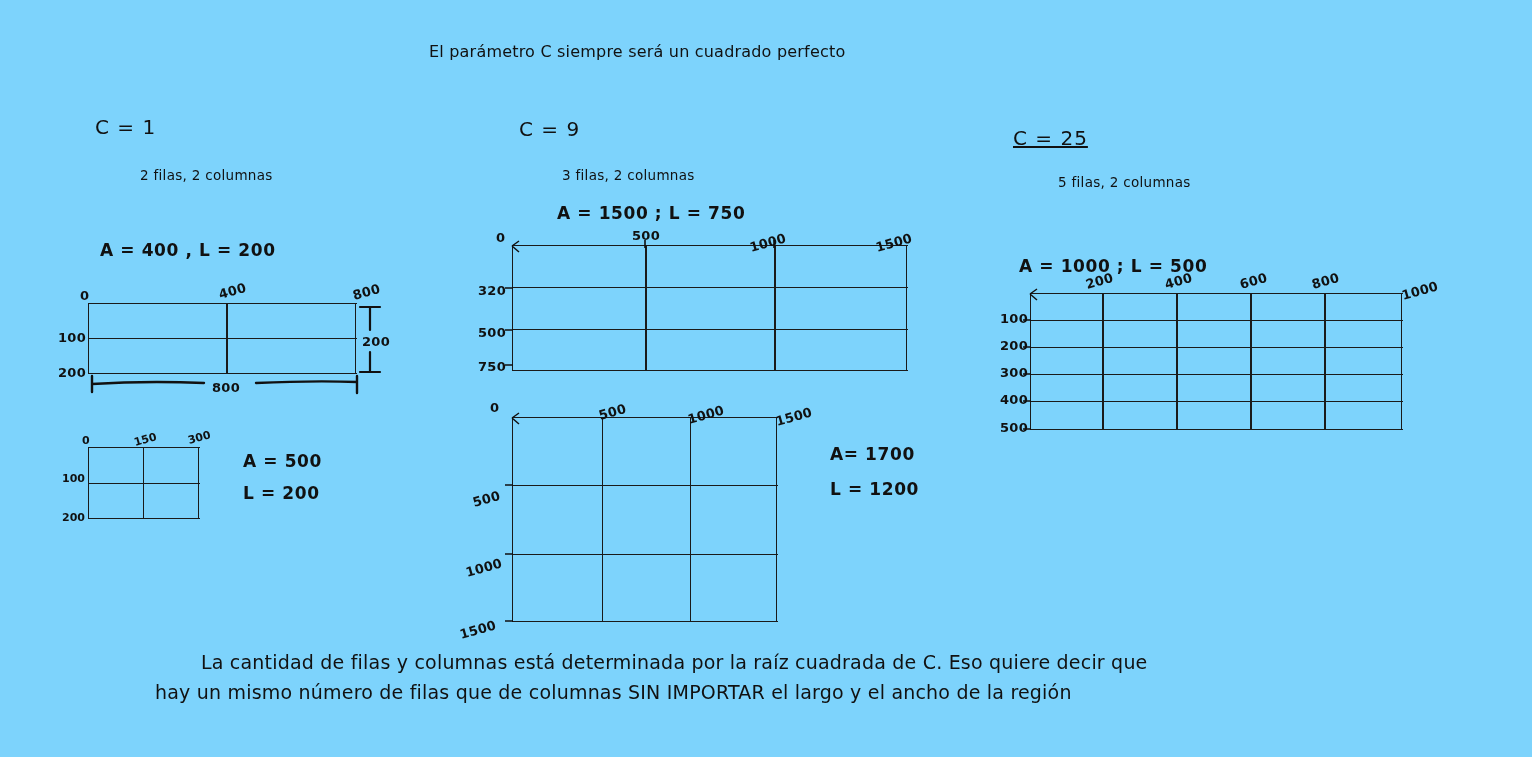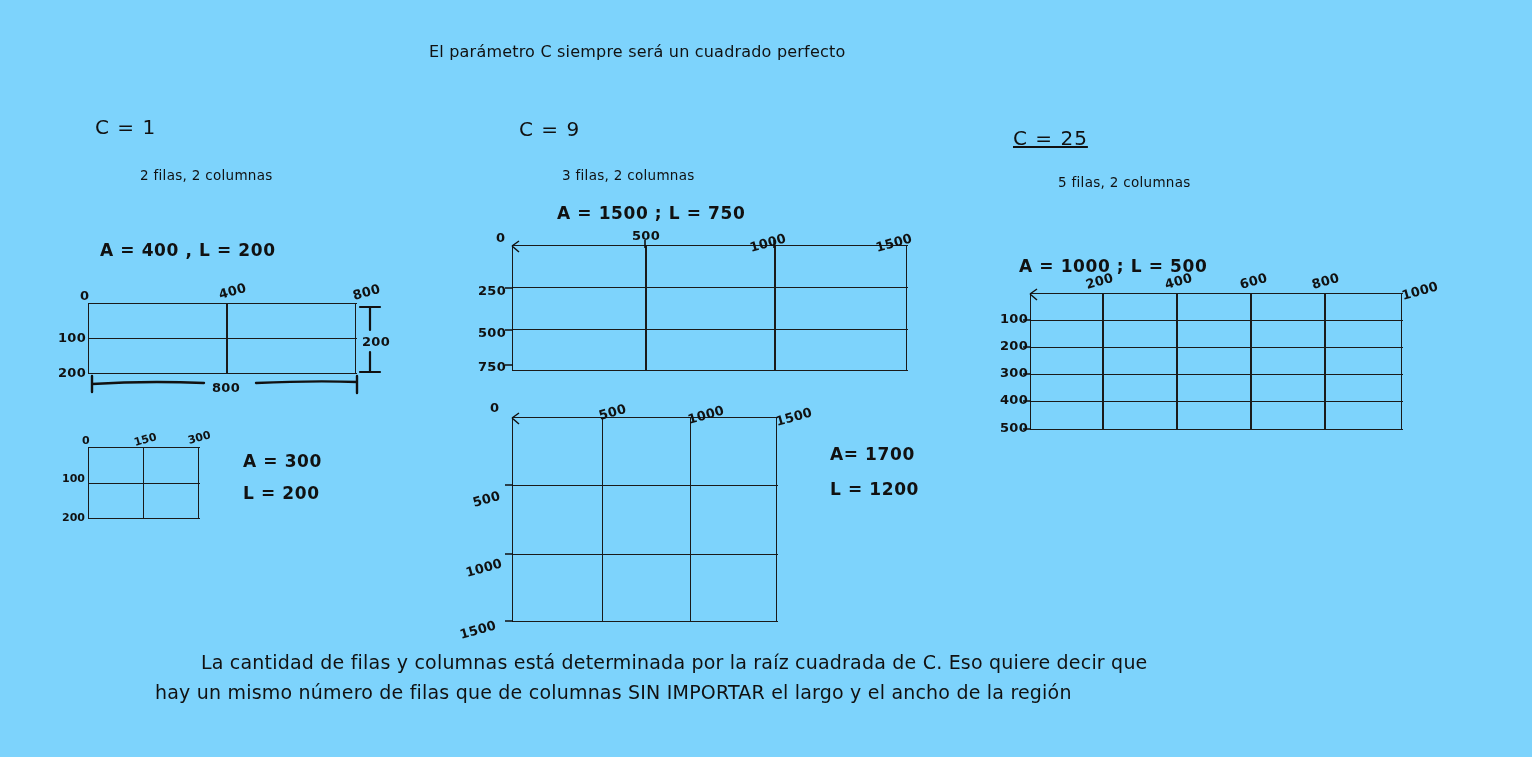--- a/index.html
+++ b/index.html
@@ -114,21 +114,21 @@
     <div class="ln v-ln" style="left:0; top:0; height:72px;"></div>
     <div class="ln v-ln" style="left:55px; top:0; height:72px;"></div>
     <div class="ln v-ln" style="left:110px; top:0; height:72px;"></div>
   </div>
   <div class="txt tick-sm" style="left:82px; top:434px;">0</div>
   <div class="txt tick-sm tick-rot" style="left:136px; top:436px;">150</div>
   <div class="txt tick-sm tick-rot" style="left:190px; top:434px;">300</div>
   <div class="txt tick-sm" style="left:62px; top:472px;">100</div>
   <div class="txt tick-sm" style="left:62px; top:511px;">200</div>
 
-  <div class="txt dim-label" style="left:243px; top:451px;">A = 300</div>
+  <div class="txt dim-label" style="left:243px; top:451px;">A = 500</div>
   <div class="txt dim-label" style="left:243px; top:483px;">L = 200</div>
 
   <div class="txt c-head" style="left:519px; top:117px;">C = 9</div>
   <div class="txt sub-head" style="left:562px; top:167px;">3 filas, 2 columnas</div>
 
   <div class="txt dim-label" style="left:557px; top:203px;">A = 1500 ;  L = 750</div>
 
   <div class="grid" style="left:512px; top:245px; width:396px; height:127px;">
     <div class="ln h-ln" style="left:0; top:0; width:396px;"></div>
     <div class="ln h-ln" style="left:0; top:42px; width:396px;"></div>
@@ -136,21 +136,21 @@
     <div class="ln h-ln" style="left:0; top:125px; width:396px;"></div>
     <div class="ln v-ln" style="left:0; top:0; height:126px;"></div>
     <div class="ln v-ln thick" style="left:133px; top:0; height:126px;"></div>
     <div class="ln v-ln thick" style="left:262px; top:0; height:126px;"></div>
     <div class="ln v-ln" style="left:394px; top:0; height:126px;"></div>
   </div>
   <div class="txt tick" style="left:496px; top:230px;">0</div>
   <div class="txt tick" style="left:632px; top:228px;">500</div>
   <div class="txt tick tick-rot" style="left:752px; top:240px;">1000</div>
   <div class="txt tick tick-rot" style="left:878px; top:240px;">1500</div>
-  <div class="txt tick" style="left:478px; top:283px;">250</div>
+  <div class="txt tick" style="left:478px; top:283px;">320</div>
   <div class="txt tick" style="left:478px; top:325px;">500</div>
   <div class="txt tick" style="left:478px; top:359px;">750</div>
 
   <div class="grid" style="left:512px; top:417px; width:268px; height:206px;">
     <div class="ln h-ln" style="left:0; top:0; width:266px;"></div>
     <div class="ln h-ln" style="left:0; top:68px; width:266px;"></div>
     <div class="ln h-ln" style="left:0; top:137px; width:266px;"></div>
     <div class="ln h-ln" style="left:0; top:204px; width:266px;"></div>
     <div class="ln v-ln" style="left:0; top:0; height:205px;"></div>
     <div class="ln v-ln" style="left:90px; top:0; height:205px;"></div>

